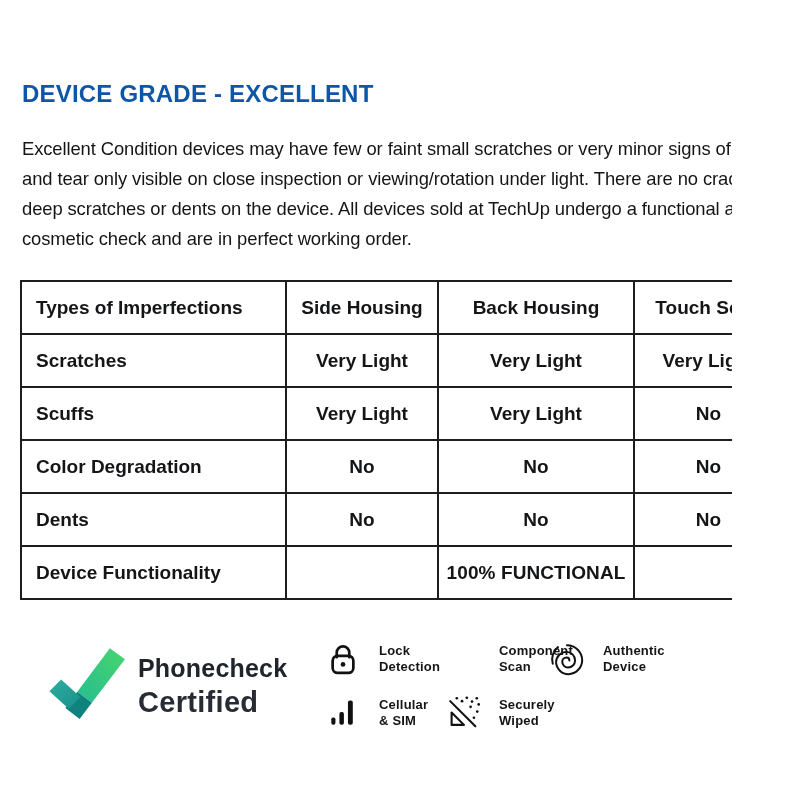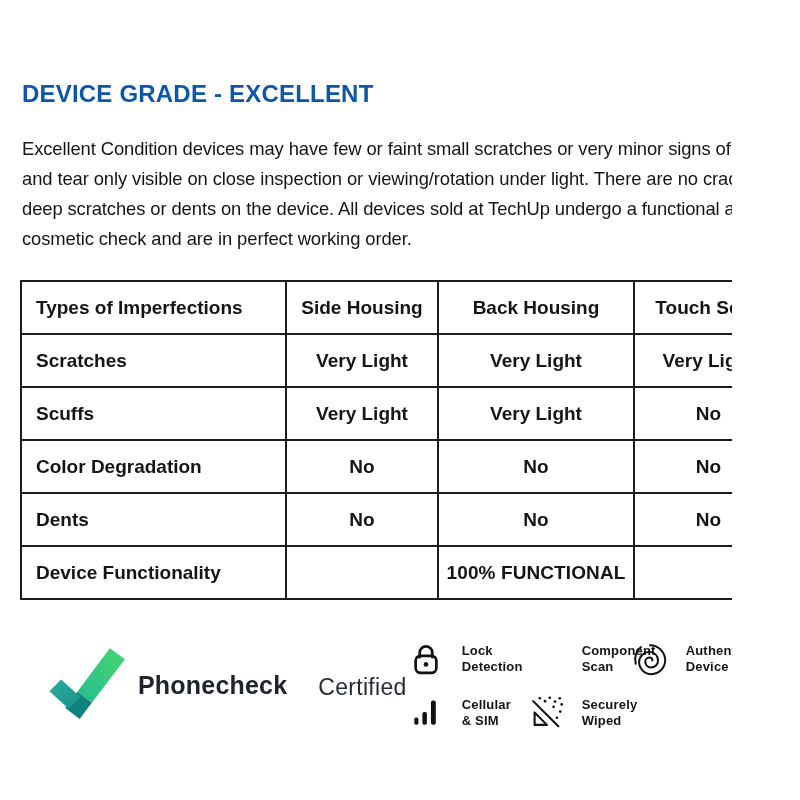--- a/index.html
+++ b/index.html
@@ -9,23 +9,23 @@
   .title{font-size:24px;font-weight:700;color:#0e57a8;margin:0 0 26px 2px;letter-spacing:0.2px;}
   .desc{font-size:18.4px;line-height:30px;font-weight:400;color:#141517;margin:0 0 26px 2px;
         width:760px;letter-spacing:-0.1px;}
   table.grade{border-collapse:collapse;table-layout:fixed;width:762px;}
   table.grade th,table.grade td{border:2px solid #1d1d1d;height:51px;font-size:19px;
         font-weight:700;color:#141517;text-align:center;vertical-align:middle;padding:0;}
   table.grade .left{text-align:left;padding-left:14px;}
   td.functional{color:#0e57a8;font-size:17px;font-weight:700;letter-spacing:0.1px;}
   .footer{display:flex;align-items:flex-start;padding:36px 14px 0 26px;}
   .phonecheck{display:flex;align-items:center;gap:8px;}
-  .pc-text{display:flex;justify-content:center;margin-top:-6px;}
+  .pc-text{display:flex;flex-direction:column;justify-content:center;margin-top:-6px;}
   .pc-brand{font-size:25px;font-weight:700;color:#20242c;letter-spacing:0.2px;}
-  .pc-sub{font-size:23px;font-weight:400;color:#272b33;margin-top:3px;letter-spacing:0.3px;margin-left:31px;}
+  .pc-sub{font-size:29px;font-weight:700;color:#272b33;margin-top:3px;letter-spacing:0.3px;}
   .badges{margin-left:auto;display:grid;grid-template-columns:120px 104px 146px;
           row-gap:16px;margin-right:2px;margin-top:4px;}
   .badge{display:flex;align-items:center;gap:17px;}
   .bicon{width:38px;height:38px;flex:none;display:flex;align-items:center;justify-content:center;}
   .blabel{font-size:13px;font-weight:700;line-height:16px;color:#141517;
           letter-spacing:0.2px;white-space:pre-line;}
 </style>
 </head>
 <body>
 

